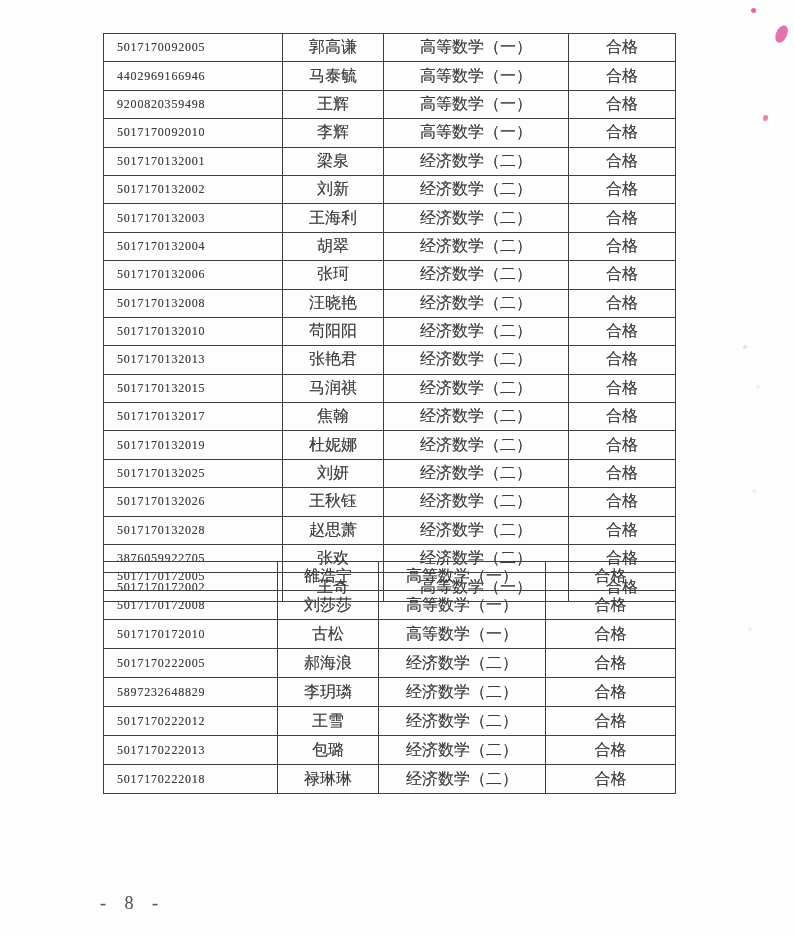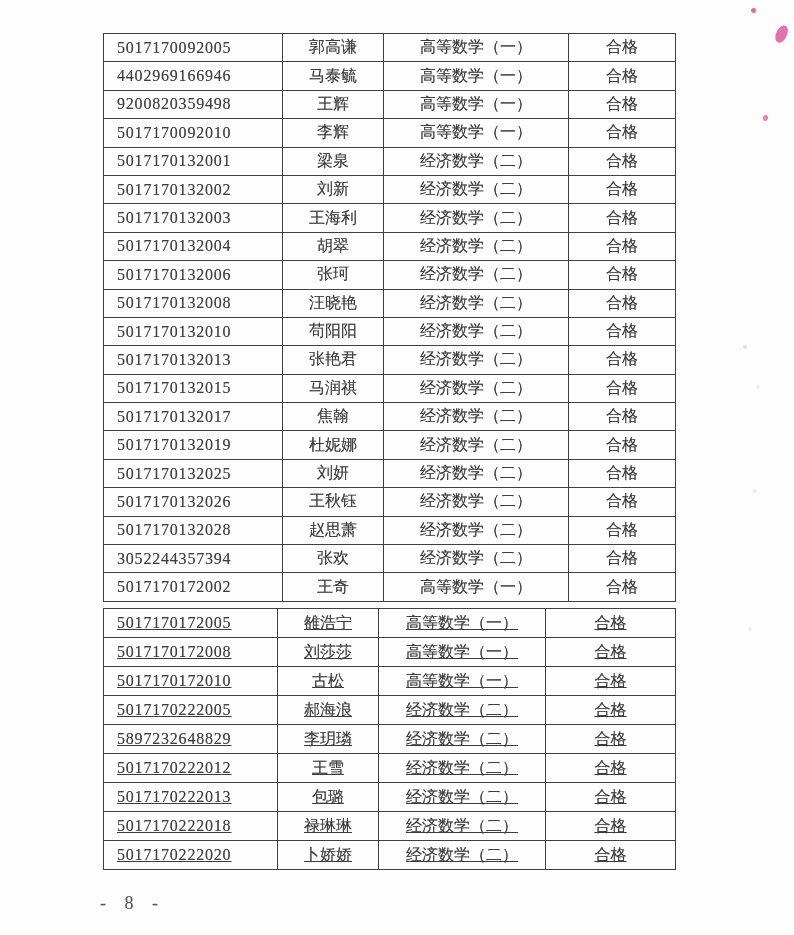--- a/index.html
+++ b/index.html
@@ -18,36 +18,36 @@
   }
   table.results {
     position: absolute;
     left: 103px;
     border-collapse: collapse;
     table-layout: fixed;
     width: 572px;
     background: transparent;
   }
   table.section-a { top: 33px; }
-  table.section-b { top: 608px; text-decoration: underline; }
+  table.section-b { top: 561px; }
   table.results td {
     border: 1px solid #3f3f3f;
     font-size: 16px;
     color: #3e3e3e;
     white-space: nowrap;
     overflow: hidden;
     text-shadow: 0 0 0.6px rgba(70,70,70,0.55);
   }
   table.section-a td { height: 25.4px; }
   table.section-b td { height: 26px; }
   table.results td.c0 {
     text-align: left;
     padding-left: 13px;
     letter-spacing: 0.8px;
-    font-size: 16px;
+    font-size: 12px;
   }
   table.results td.c1,
   table.results td.c2,
   table.results td.c3 {
     text-align: center;
   }
   table.section-a col.w0 { width: 179px; }
   table.section-a col.w1 { width: 101px; }
   table.section-a col.w2 { width: 185px; }
   table.section-a col.w3 { width: 107px; }
@@ -192,21 +192,21 @@
           <td class="c2">经济数学（二）</td>
           <td class="c3">合格</td>
         </tr>
         <tr>
           <td class="c0">5017170132028</td>
           <td class="c1">赵思萧</td>
           <td class="c2">经济数学（二）</td>
           <td class="c3">合格</td>
         </tr>
         <tr>
-          <td class="c0">3052244357394</td>
+          <td class="c0">3876059922705</td>
           <td class="c1">张欢</td>
           <td class="c2">经济数学（二）</td>
           <td class="c3">合格</td>
         </tr>
         <tr>
           <td class="c0">5017170172002</td>
           <td class="c1">王奇</td>
           <td class="c2">高等数学（一）</td>
           <td class="c3">合格</td>
         </tr>
@@ -262,26 +262,20 @@
           <td class="c1">包璐</td>
           <td class="c2">经济数学（二）</td>
           <td class="c3">合格</td>
         </tr>
         <tr>
           <td class="c0">5017170222018</td>
           <td class="c1">禄琳琳</td>
           <td class="c2">经济数学（二）</td>
           <td class="c3">合格</td>
         </tr>
-        <tr>
-          <td class="c0">5017170222020</td>
-          <td class="c1">卜娇娇</td>
-          <td class="c2">经济数学（二）</td>
-          <td class="c3">合格</td>
-        </tr>
       </tbody>
   </table>
 
   <div class="page-number">-  8  -</div>
 
   <div class="artifact a1" style="background: rgb(221, 79, 150);"></div>
   <div class="artifact a2" style="background: rgb(221, 79, 150);"></div>
   <div class="artifact a3" style="background: rgb(221, 79, 150);"></div>
   <div class="artifact a4" style="background: rgb(242, 188, 214);"></div>
   <div class="artifact a5" style="background: rgb(242, 188, 214);"></div>

